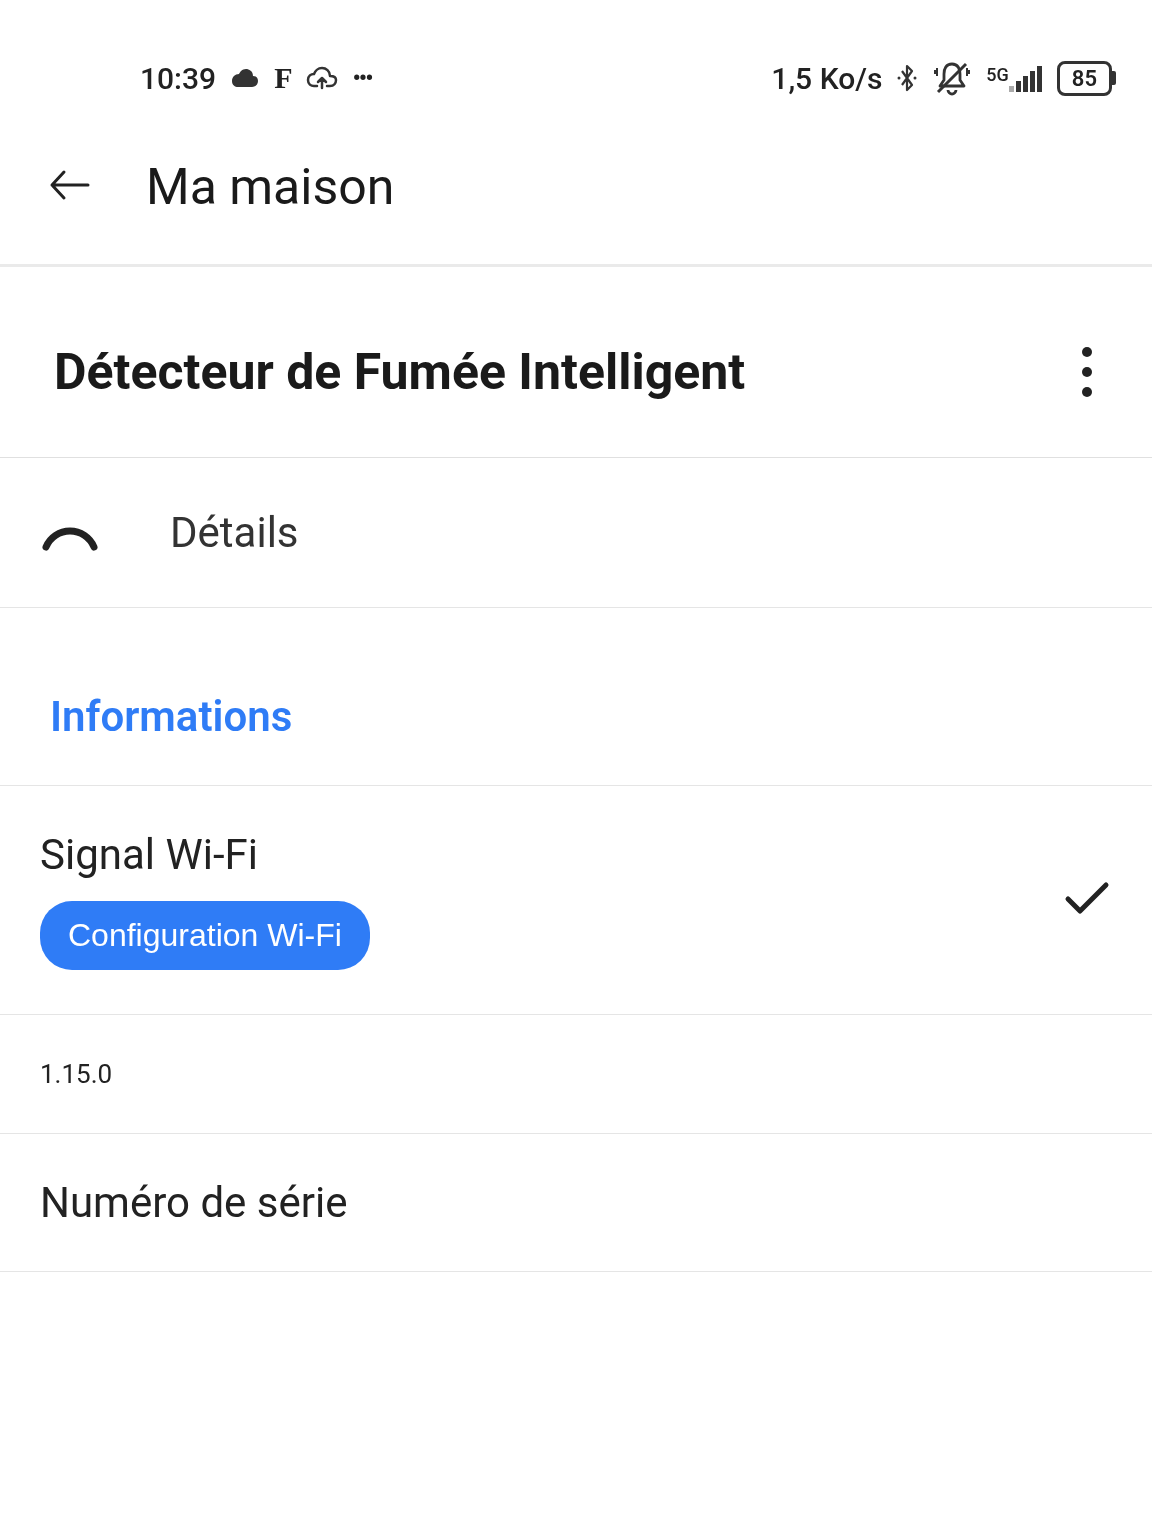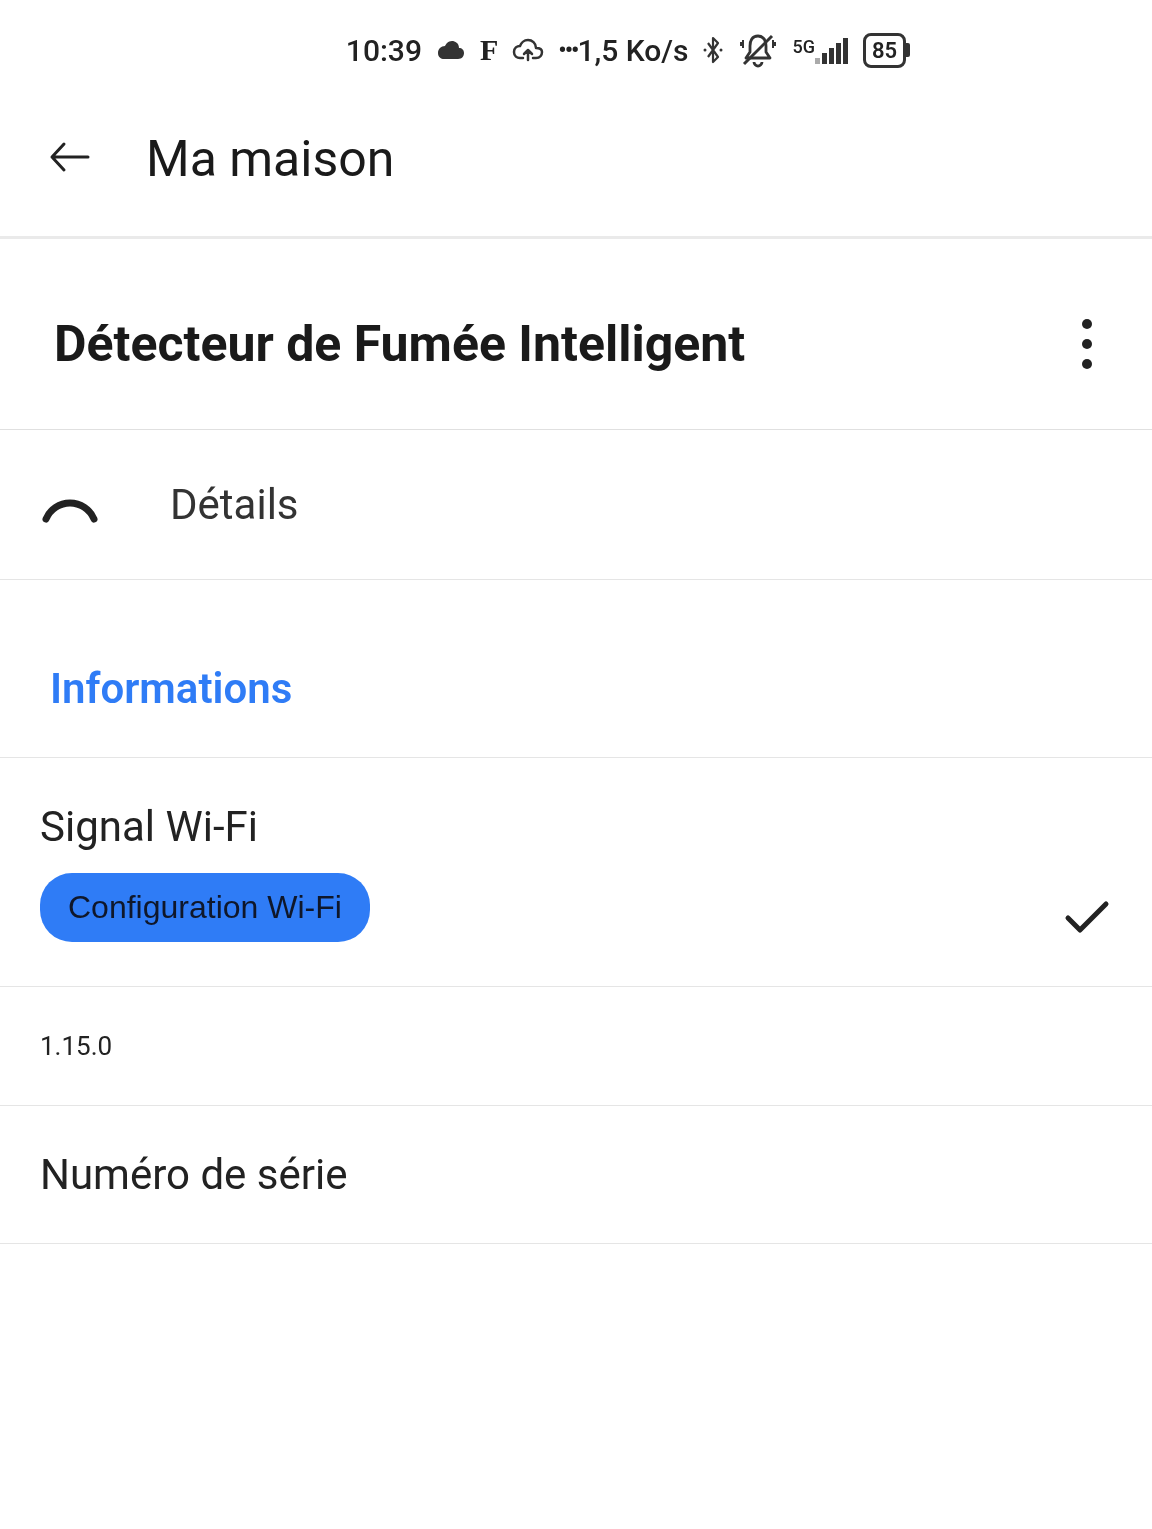--- a/index.html
+++ b/index.html
@@ -10,26 +10,27 @@
     body {
       font-family: -apple-system, BlinkMacSystemFont, 'Segoe UI', Roboto, Helvetica, Arial, sans-serif;
       background: #ffffff;
       width: 1152px;
       height: 1529px;
       overflow: hidden;
     }
     .status-bar {
       display: flex;
       align-items: center;
-      justify-content: center;
+      justify-content: space-between;
       padding: 12px 40px 12px 40px;
       height: 100px;
       font-size: 30px;
       font-weight: 500;
       color: #222;
+      margin-top: 28px;
     }
     .status-left {
       display: flex;
       align-items: center;
       gap: 14px;
       padding-left: 100px;
     }
     .status-right {
       display: flex;
       align-items: center;
@@ -78,21 +79,21 @@
     }
     .signal-bars svg {
       width: 34px;
       height: 28px;
     }
     .battery {
       display: flex;
       align-items: center;
       border: 3px solid #333;
       border-radius: 8px;
-      padding: 2px 6px;
+      padding: 2px 12px;
       font-size: 22px;
       font-weight: 600;
       position: relative;
     }
     .battery::after {
       content: '';
       position: absolute;
       right: -7px;
       top: 25%;
       width: 4px;
@@ -177,38 +178,38 @@
       margin-left: 12px;
     }
     .info-row {
       display: flex;
       align-items: center;
       justify-content: space-between;
       padding: 44px 40px;
       border-bottom: 1px solid #e5e5e5;
     }
     .info-row-wifi {
-      align-items: flex-end;
+      align-items: center;
     }
     .info-left {
       display: flex;
       flex-direction: column;
       gap: 22px;
     }
     .info-label {
       font-size: 42px;
       color: #222;
     }
     .info-value {
       font-size: 26px;
       color: #222;
     }
     .wifi-config-button {
       background: #2f7cf6;
-      color: #0f172a;
+      color: #ffffff;
       border: none;
       border-radius: 32px;
       padding: 16px 28px;
       font-size: 32px;
       font-weight: 400;
       cursor: pointer;
       align-self: flex-start;
     }
     .check-icon svg {
       width: 50px;

